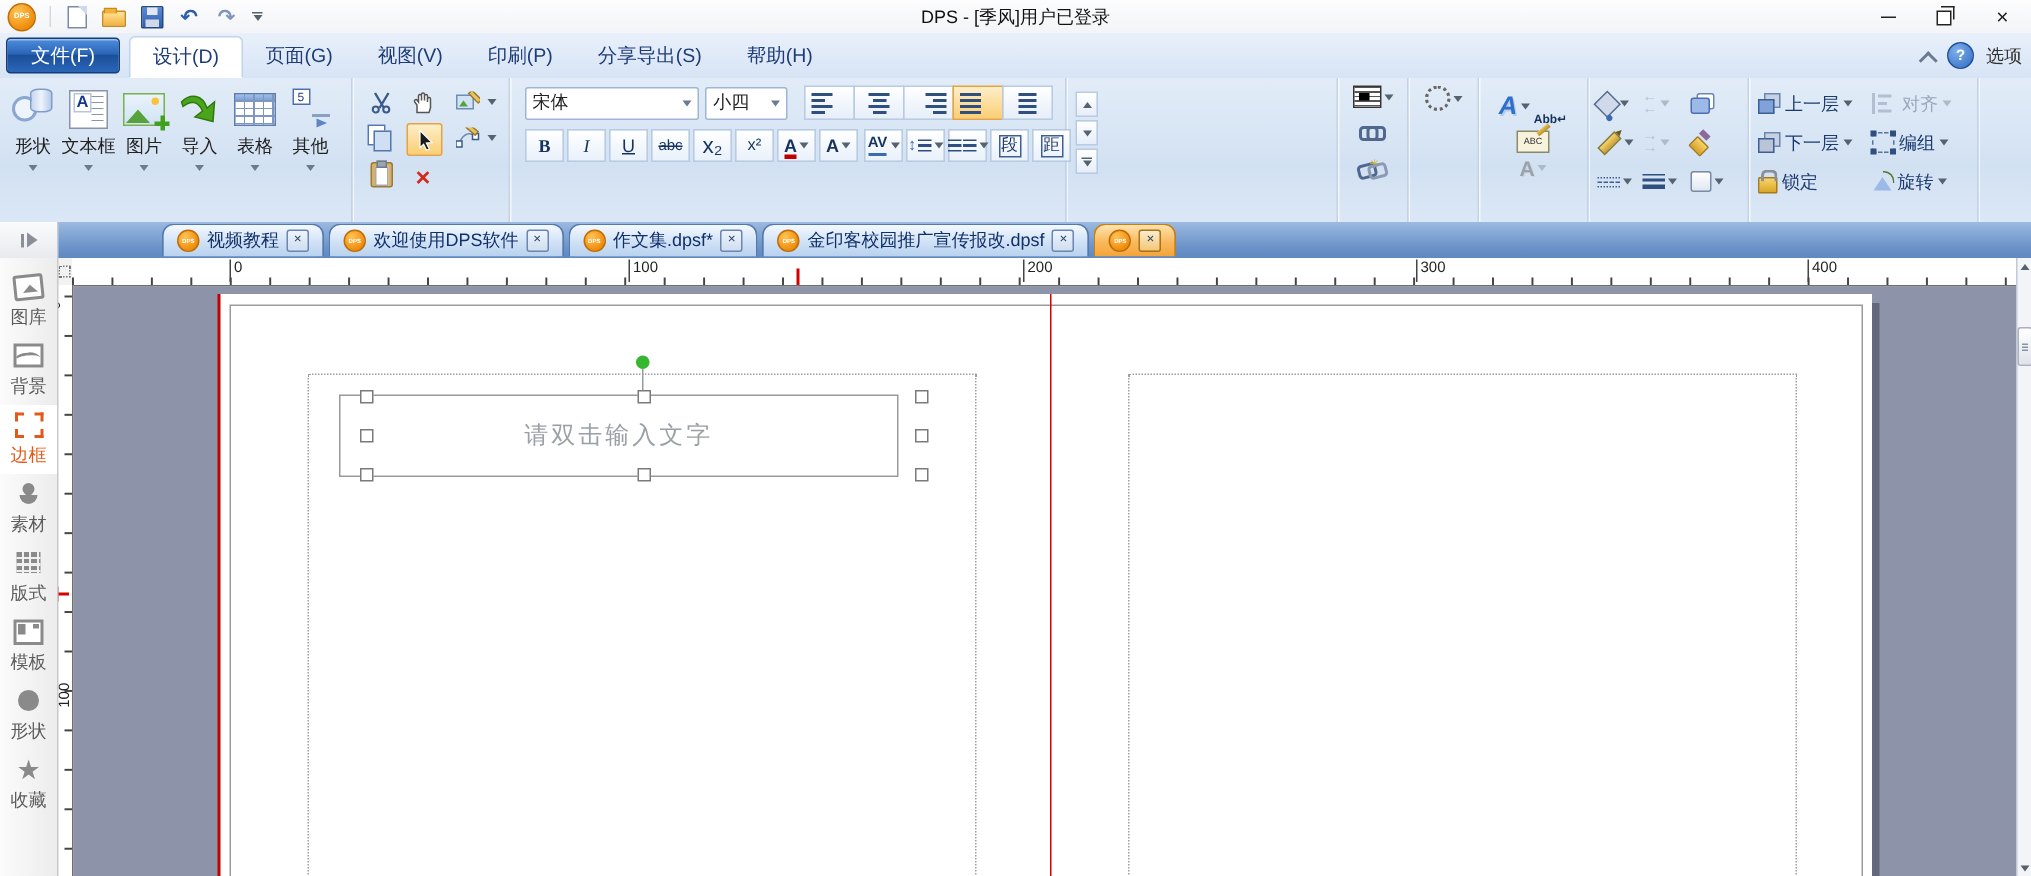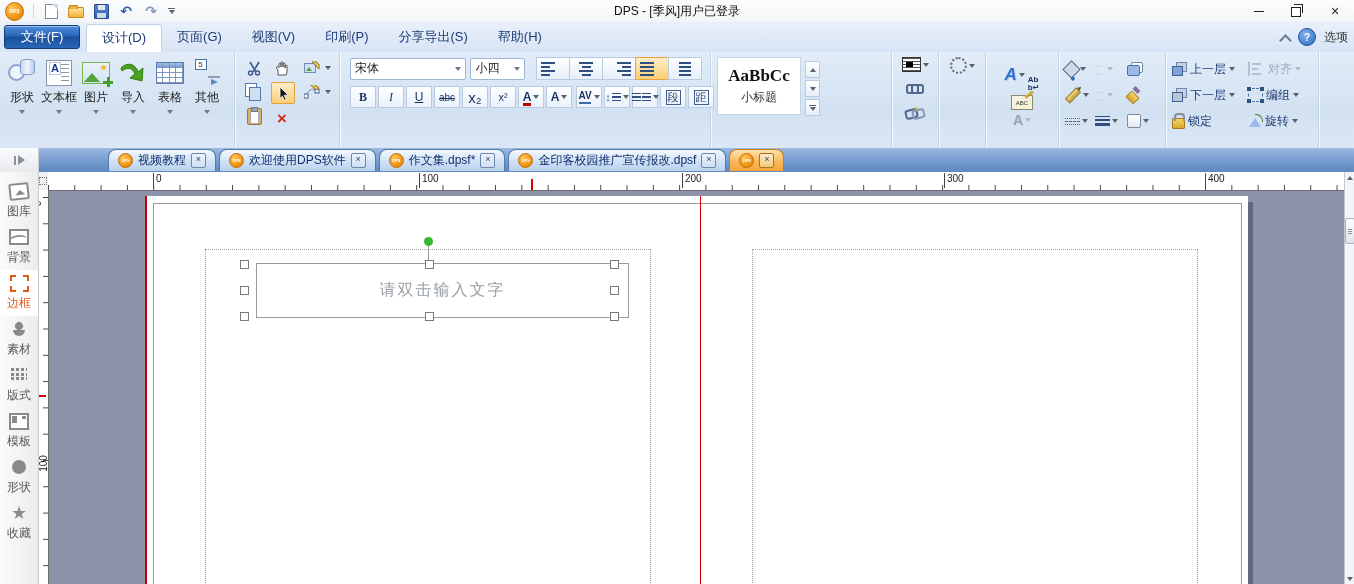--- a/index.html
+++ b/index.html
@@ -126,21 +126,21 @@
   .chain{width:18px;height:10px;position:relative;}
   .chain:before,.chain:after{content:"";position:absolute;top:2px;width:9px;height:6px;border:2px solid #51688e;border-radius:3px;}
   .chain:before{left:0;}.chain:after{right:0;}
   .chain.broken:before{left:-1px;transform:rotate(-14deg);}
   .chain.broken:after{right:-1px;transform:rotate(-14deg);border-color:#8a9ab4;}
   .chain.broken i{position:absolute;left:7px;top:-2px;color:#d4b020;font-size:8px;}
   .path-ic{width:13px;height:13px;border:2px dotted #666;border-radius:50%;}
   .g-wa{width:64px;padding:5px 4px 14px;display:flex;flex-direction:column;gap:3px;align-items:center;}
   .warow{display:flex;align-items:center;gap:3px;}
   .waA{font-size:17px;font-weight:bold;font-style:italic;color:#2f6fd0;text-shadow:1px 1px 0 #b9cbe2;line-height:1;}
-  .ab-ic{display:flex;flex-direction:column;line-height:1;color:#16335f;font-size:8px;margin-top:19px;}
+  .ab-ic{display:flex;flex-direction:row;line-height:1;color:#16335f;font-size:8px;margin-top:19px;}
   .abc-ic{width:20px;height:13px;border:1px solid #8a8a6a;background:#f6f2dc;font-size:6px;color:#333;display:flex;align-items:center;justify-content:center;position:relative;}
   .abc-ic:after{content:"";position:absolute;right:-2px;top:-3px;width:10px;height:3px;background:linear-gradient(#e8c45c,#b98a28);transform:rotate(-40deg);}
   .waAg{font-size:14px;font-weight:bold;color:#9aa2ae;text-shadow:1px 1px 0 #d0d4da;line-height:1;}
   
   .g-style{width:98px;display:grid;grid-template-columns:30px 32px 28px;grid-template-rows:26px 26px 26px;padding:4px 2px 14px 6px;align-items:center;justify-items:start;}
   .cellw{display:flex;align-items:center;gap:2px;}
   .fill-ic{width:11px;height:11px;background:#cfd9ea;border:1px solid #5a6b8c;transform:rotate(45deg);position:relative;}
   .fill-ic:after{content:"";position:absolute;right:-4px;bottom:-2px;width:4px;height:4px;border-radius:50%;background:#3a6ab0;}
   .pencil-ic{width:14px;height:5px;background:linear-gradient(#f4d470,#caa030);border:1px solid #8a7a30;transform:rotate(-45deg);position:relative;}
   .pencil-ic:after{content:"";position:absolute;right:-5px;top:0;border-left:4px solid #6a5a20;border-top:2px solid transparent;border-bottom:2px solid transparent;}
@@ -225,21 +225,21 @@
 
   .canvas{position:absolute;left:48px;top:18px;width:1297px;height:394px;overflow:hidden;background:#8d94a9;}
   .spread{position:absolute;left:98px;top:6px;width:1102px;height:400px;background:#fff;}
   .pgshadow{position:absolute;left:1200px;top:12px;width:5px;height:394px;background:#63687a;}
   .bleedline{position:absolute;left:97px;top:6px;width:2px;height:400px;background:#c40000;}
   .centerline{position:absolute;left:652px;top:6px;width:1px;height:400px;background:#d40000;}
   .pageborder{position:absolute;left:105px;top:13px;width:1087px;height:400px;border:1px solid #9b9b9b;}
   .marginbox{position:absolute;top:59px;width:444px;height:400px;border:1px dotted #9aa0a6;background:transparent;}
   .mb-left{left:157px;}
   .mb-right{left:704px;}
-  .textbox{position:absolute;left:208px;top:73px;width:371px;height:53px;border:1px solid #9a9a9a;background:#fff;display:flex;align-items:center;justify-content:center;}
+  .textbox{position:absolute;left:178px;top:73px;width:371px;height:53px;border:1px solid #9a9a9a;background:#fff;display:flex;align-items:center;justify-content:center;}
   .tb-text{color:#9aa0a6;font-size:16px;letter-spacing:2px;}
   .hdl{position:absolute;width:7px;height:7px;background:#fff;border:1px solid #7a7a7a;z-index:3;}
   .rot-stem{position:absolute;left:380px;top:51px;width:1px;height:22px;background:#9a9a9a;}
   .rot-dot{position:absolute;left:376px;top:47px;width:9px;height:9px;border-radius:50%;background:#35b72f;}
 
   .vscroll{position:absolute;right:0;top:0;width:9px;height:412px;background:#f2f4f7;border-left:1px solid #c3c8d2;z-index:6;}
   .vs-arrow{position:absolute;left:1px;width:7px;height:7px;display:flex;align-items:center;justify-content:center;}
   .vs-grip{position:absolute;left:0px;top:46px;width:8px;height:24px;background:linear-gradient(#fff,#dfe3ea);border:1px solid #aab2c0;border-radius:2px;display:flex;flex-direction:column;align-items:center;justify-content:center;gap:1px;}
   .vs-grip i{width:4px;height:1px;background:#8a93a2;}
 </style>
@@ -508,24 +508,20 @@
             <span class="boxchar">段</span>
           </span>
         <span class="sbtn">
             <span class="boxchar">距</span>
           </span>
       </div>
       <div class="glabel">字体</div>
     </div>
 
     <div class="group g-ts">
-      <div class="card">
-        <span class="sample">AaBbCc</span>
-        <span class="sname">小标题</span>
-      </div>
       <div class="tscroll">
         <span class="scbtn">
             <i class="tri-u"></i>
           </span>
         <span class="scbtn">
             <i class="tri-d"></i>
           </span>
         <span class="scbtn">
             <i class="bar"></i>
             <i class="tri-d"></i>

